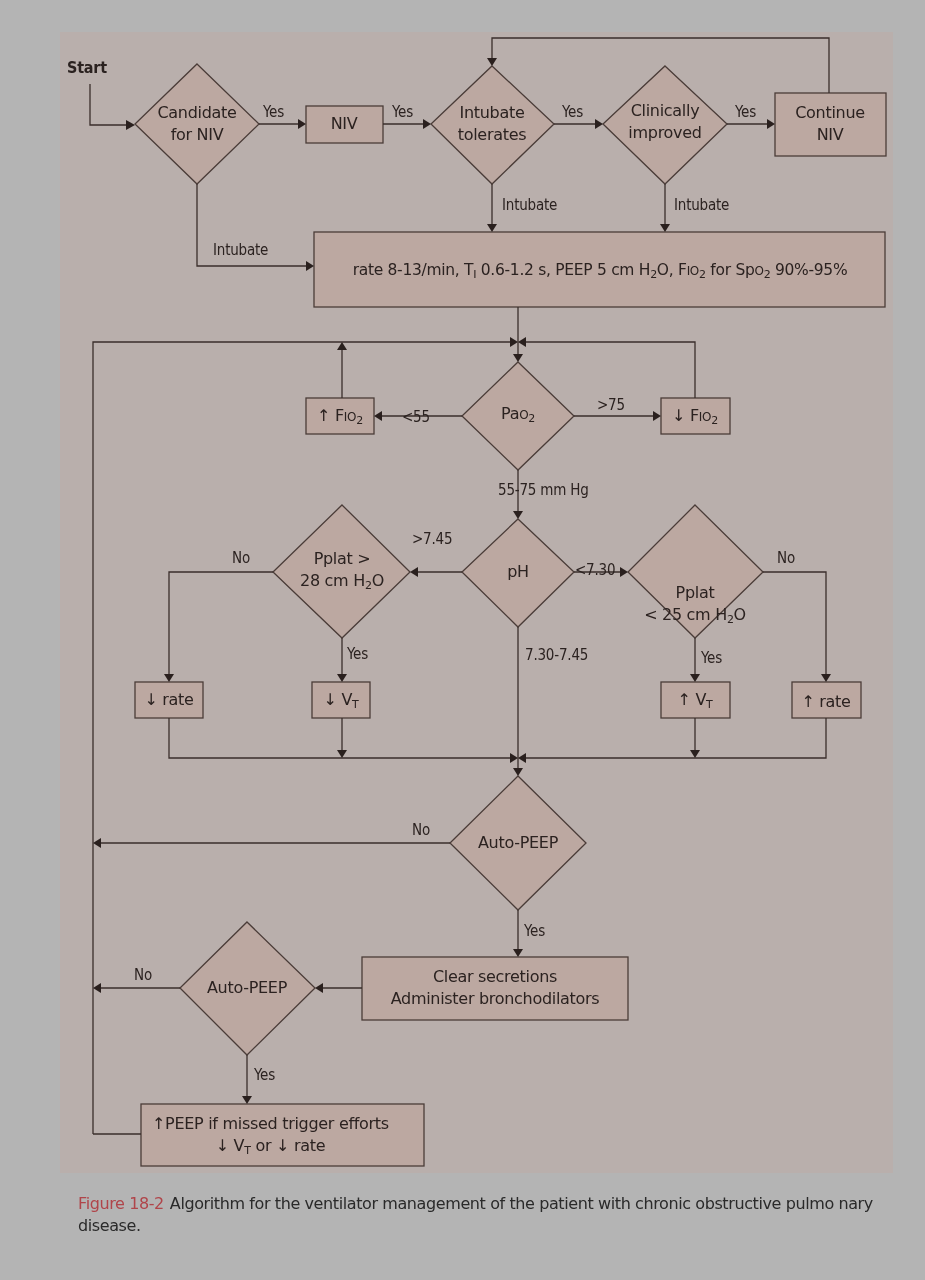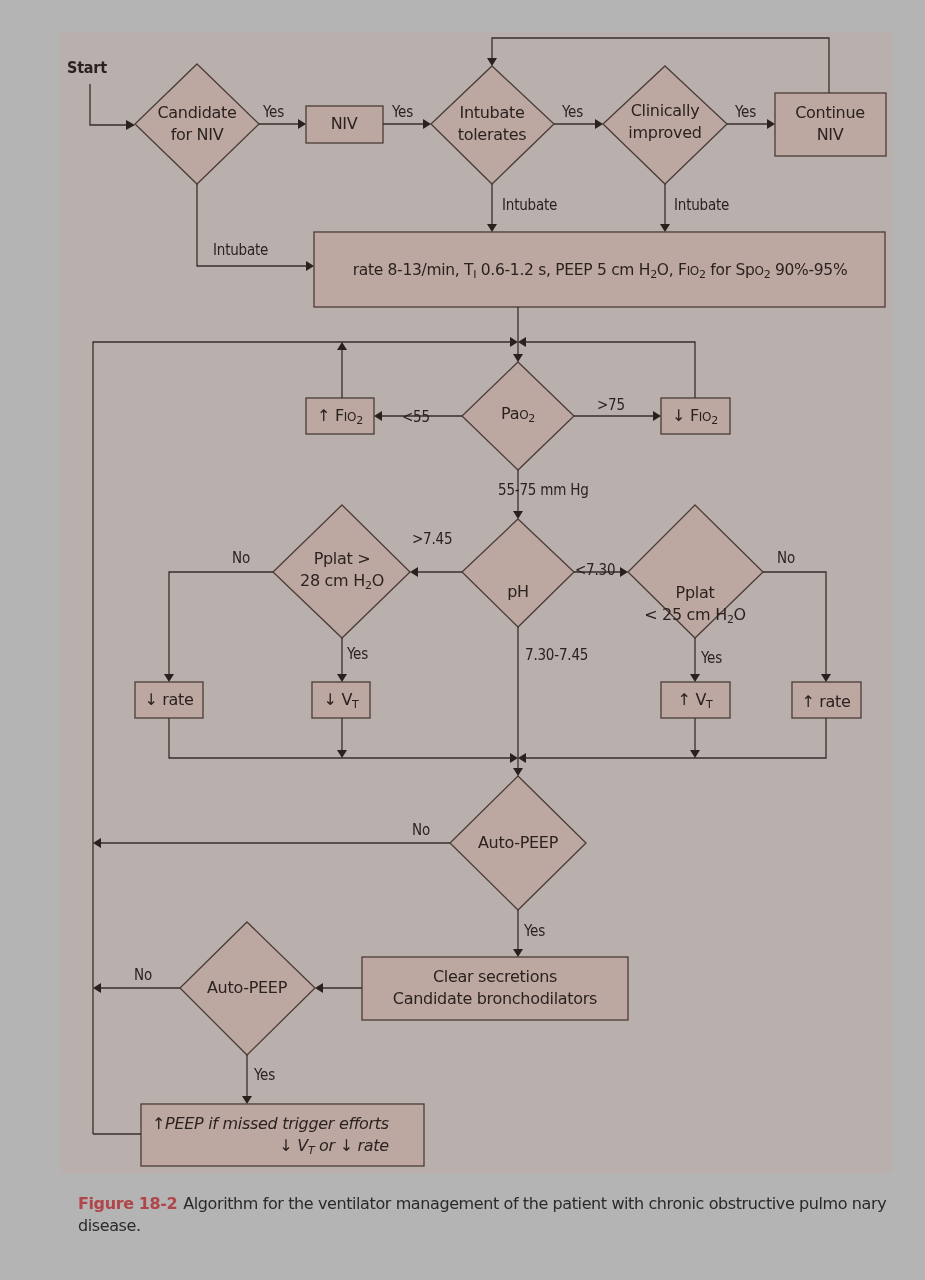--- a/index.html
+++ b/index.html
@@ -22,21 +22,21 @@
   .arrow { fill: #2a201e; }
   .lbl { position: absolute; font-size: 15px; line-height: 19px; white-space: nowrap; color: #2b2220; font-family: "DejaVu Sans Condensed", "DejaVu Sans", sans-serif; letter-spacing: -0.2px; }
   .node-text { position: absolute; font-size: 16px; line-height: 22px; text-align: center; white-space: nowrap; color: #2b2220; transform: translate(-50%, -50%); letter-spacing: -0.3px; }
   .start { font-weight: bold; font-size: 16px; }
   sub { font-size: 11px; vertical-align: -3px; line-height: 0; }
   .sc { font-size: 12px; }
   #caption {
     position: absolute; left: 78px; top: 1193px; width: 820px;
     font-size: 16px; line-height: 22px; color: #2a2a2a; letter-spacing: -0.4px;
   }
-  #caption .fig { color: #b0454a; font-weight: bold; margin-right: 6px; }
+  #caption .fig { color: #b0454a; font-weight: normal; margin-right: 6px; }
 </style>
 </head>
 <body>
 
 <div id="diagram-panel"></div>
 
 <svg id="flow" xmlns="http://www.w3.org/2000/svg">
 
   <polygon class="shape" points="197,64 259,124 197,184 135,124"></polygon>
   <rect class="shape" x="306" y="106" width="77" height="37"></rect>
@@ -157,21 +157,21 @@
 </div>
 <div class="node-text" style="left:518px; top:414px;">
   <span>Pa</span><span class="sc">O</span><sub>2</sub>
 </div>
 <div class="node-text" style="left:340px; top:416px;">
   <span>↑</span><span> F</span><span class="sc">IO</span><sub>2</sub>
 </div>
 <div class="node-text" style="left:695px; top:416px;">
   <span>↓</span><span> F</span><span class="sc">IO</span><sub>2</sub>
 </div>
-<div class="node-text" style="left:518px; top:572px;margin-top:20px;">
+<div class="node-text" style="left:518px; top:572px;">
   <span>pH</span>
 </div>
 <div class="node-text" style="left:342px; top:570px;">
   <div>Pplat &gt;</div>
   <div><span>28 cm H</span><sub>2</sub><span>O</span></div>
 </div>
 <div class="node-text" style="left:695px; top:568px;margin-top:36px;">
   <div>Pplat</div>
   <div><span>&lt; 25 cm H</span><sub>2</sub><span>O</span></div>
 </div>
@@ -185,26 +185,26 @@
   <span>↑</span><span> V</span><sub>T</sub>
 </div>
 <div class="node-text" style="left:826px; top:702px;">
   <span>↑</span><span> rate</span>
 </div>
 <div class="node-text" style="left:518px; top:843px;">
   <span>Auto-PEEP</span>
 </div>
 <div class="node-text" style="left:495px; top:988px;">
   <div>Clear secretions</div>
-  <div>Candidate bronchodilators</div>
+  <div>Administer bronchodilators</div>
 </div>
 <div class="node-text" style="left:247px; top:988px;">
   <span>Auto-PEEP</span>
 </div>
-<div class="node-text" style="left:152px; top:1135px; transform: translate(0,-50%); text-align:right;font-style:italic;">
+<div class="node-text" style="left:152px; top:1135px; transform: translate(0,-50%); text-align:center;">
   <div><span>↑</span><span>PEEP if missed trigger efforts</span></div>
   <div><span>↓</span><span> V</span><sub>T</sub><span> or </span><span>↓</span><span> rate</span></div>
 </div>
 
 <div class="lbl" style="left:263px; top:103px;">Yes</div>
 <div class="lbl" style="left:392px; top:103px;">Yes</div>
 <div class="lbl" style="left:562px; top:103px;">Yes</div>
 <div class="lbl" style="left:735px; top:103px;">Yes</div>
 <div class="lbl" style="left:213px; top:241px;">Intubate</div>
 <div class="lbl" style="left:502px; top:196px;">Intubate</div>

